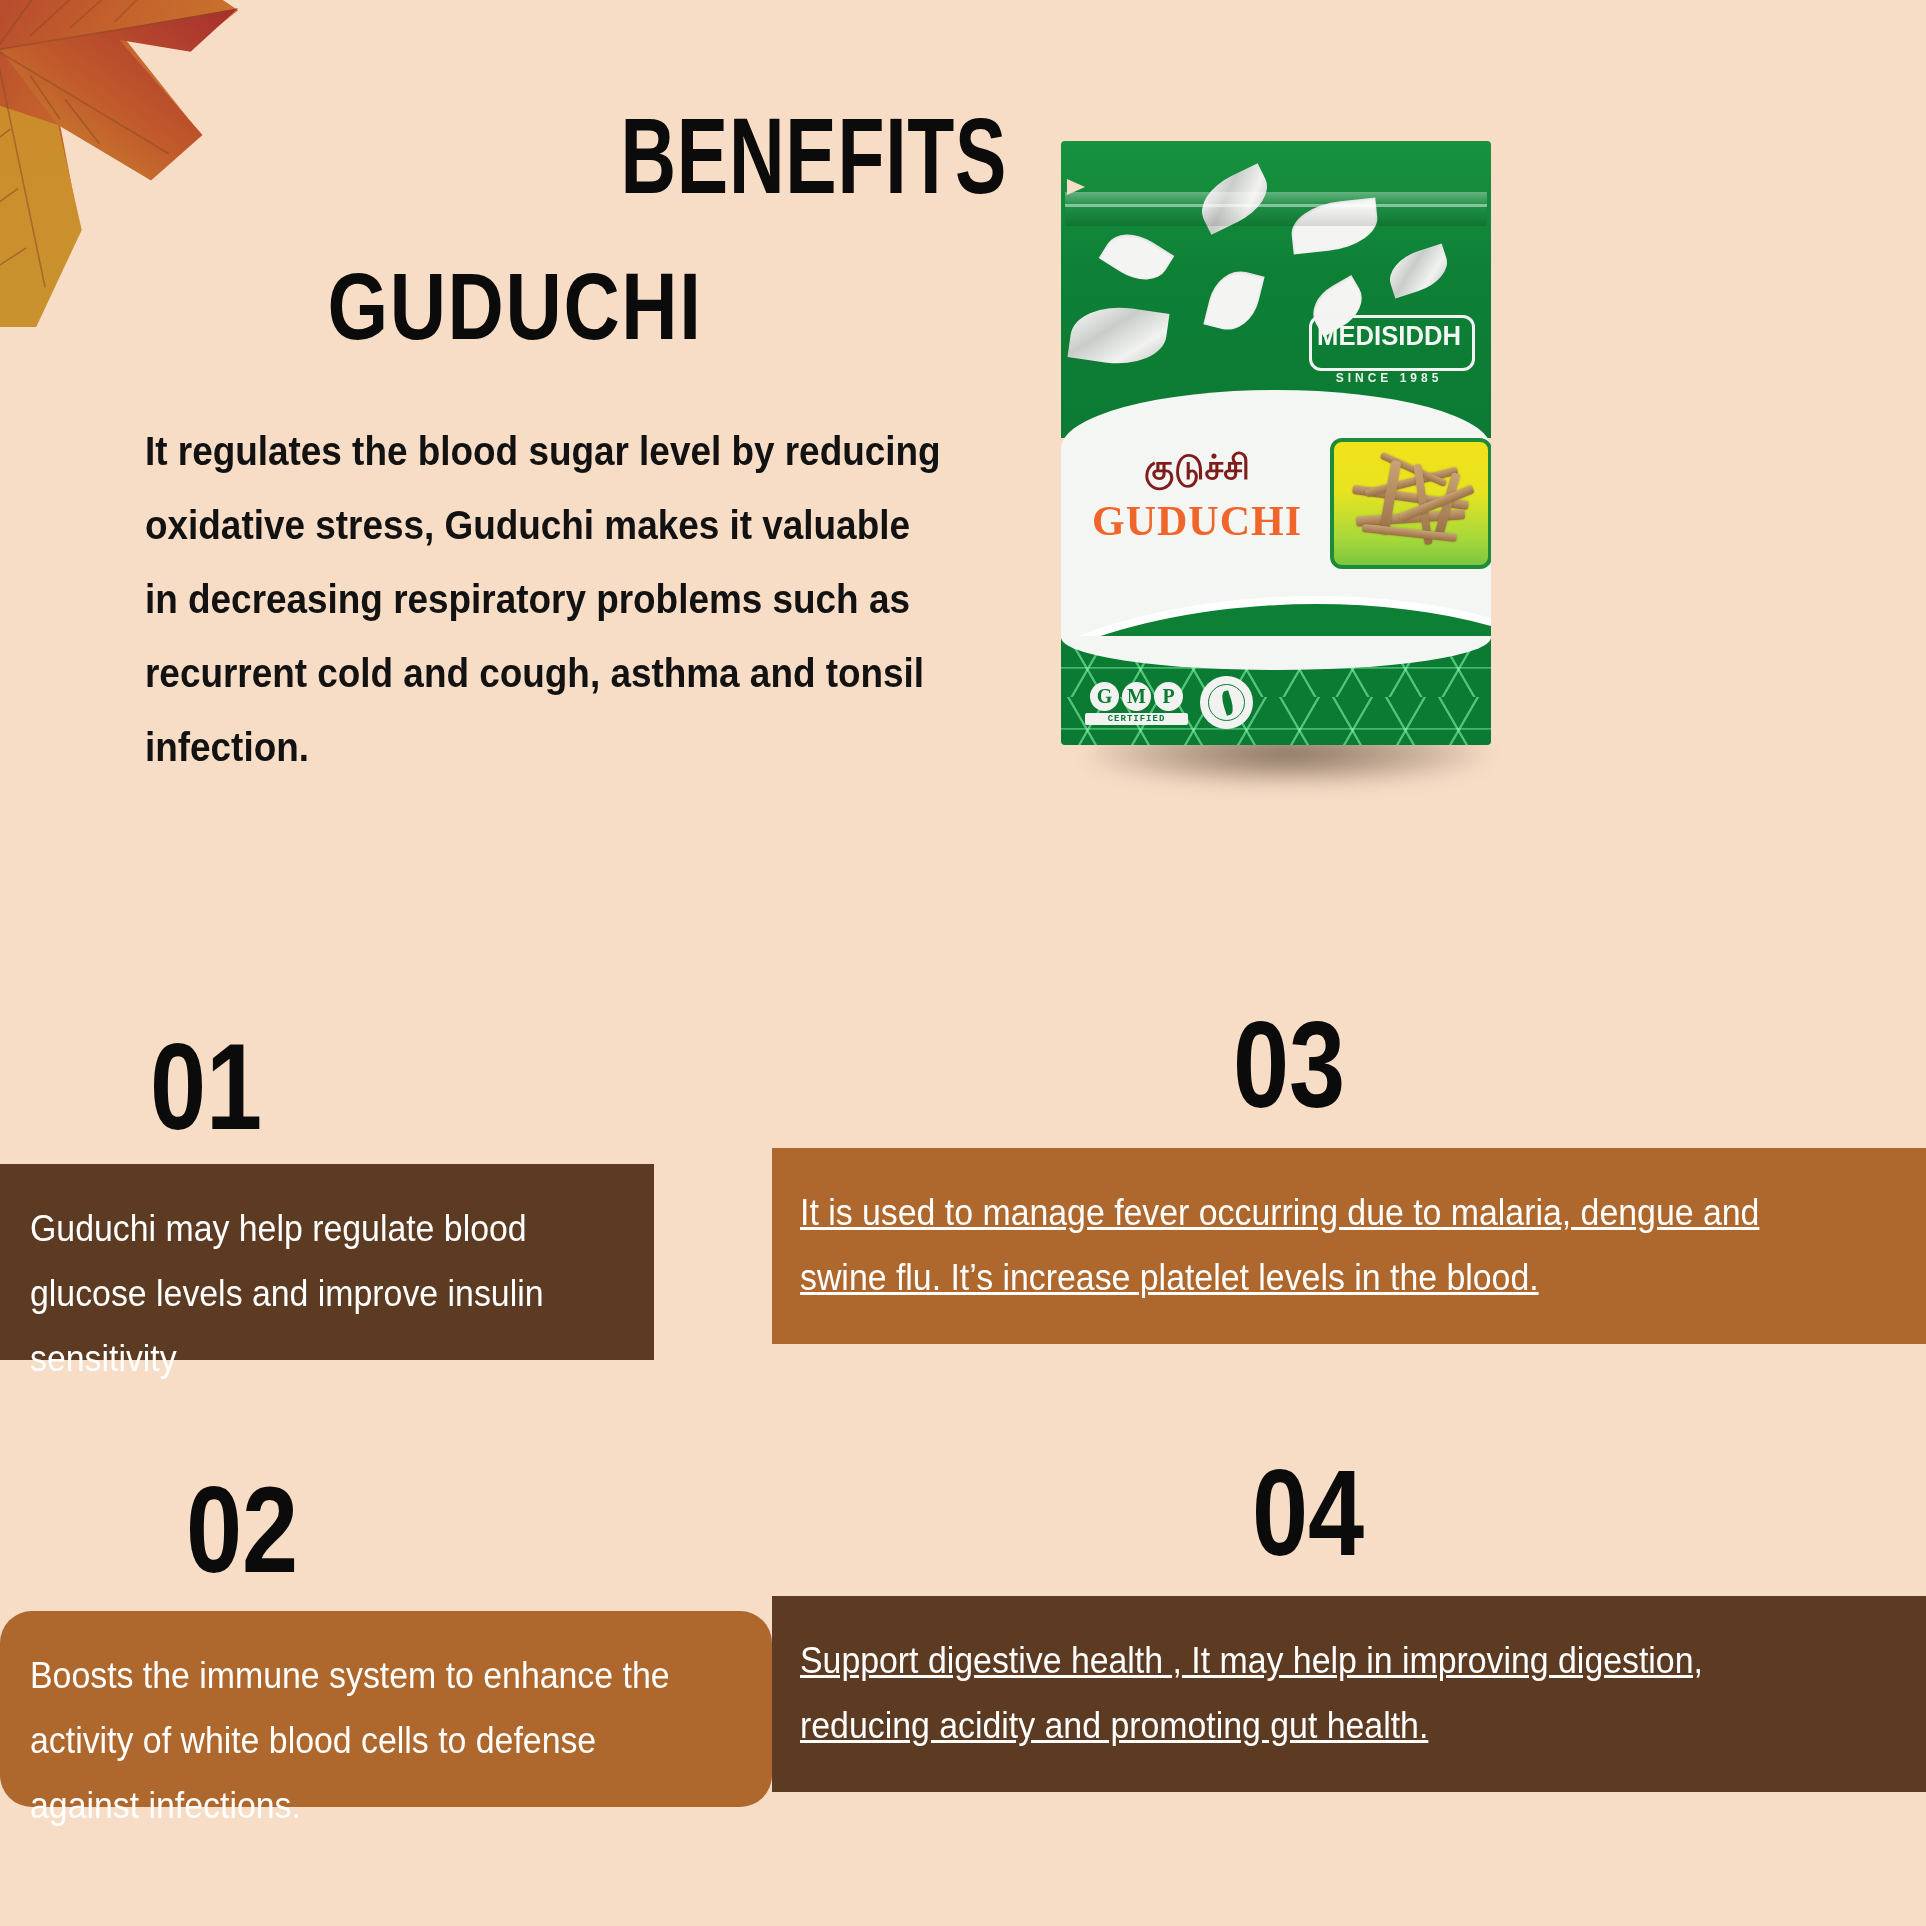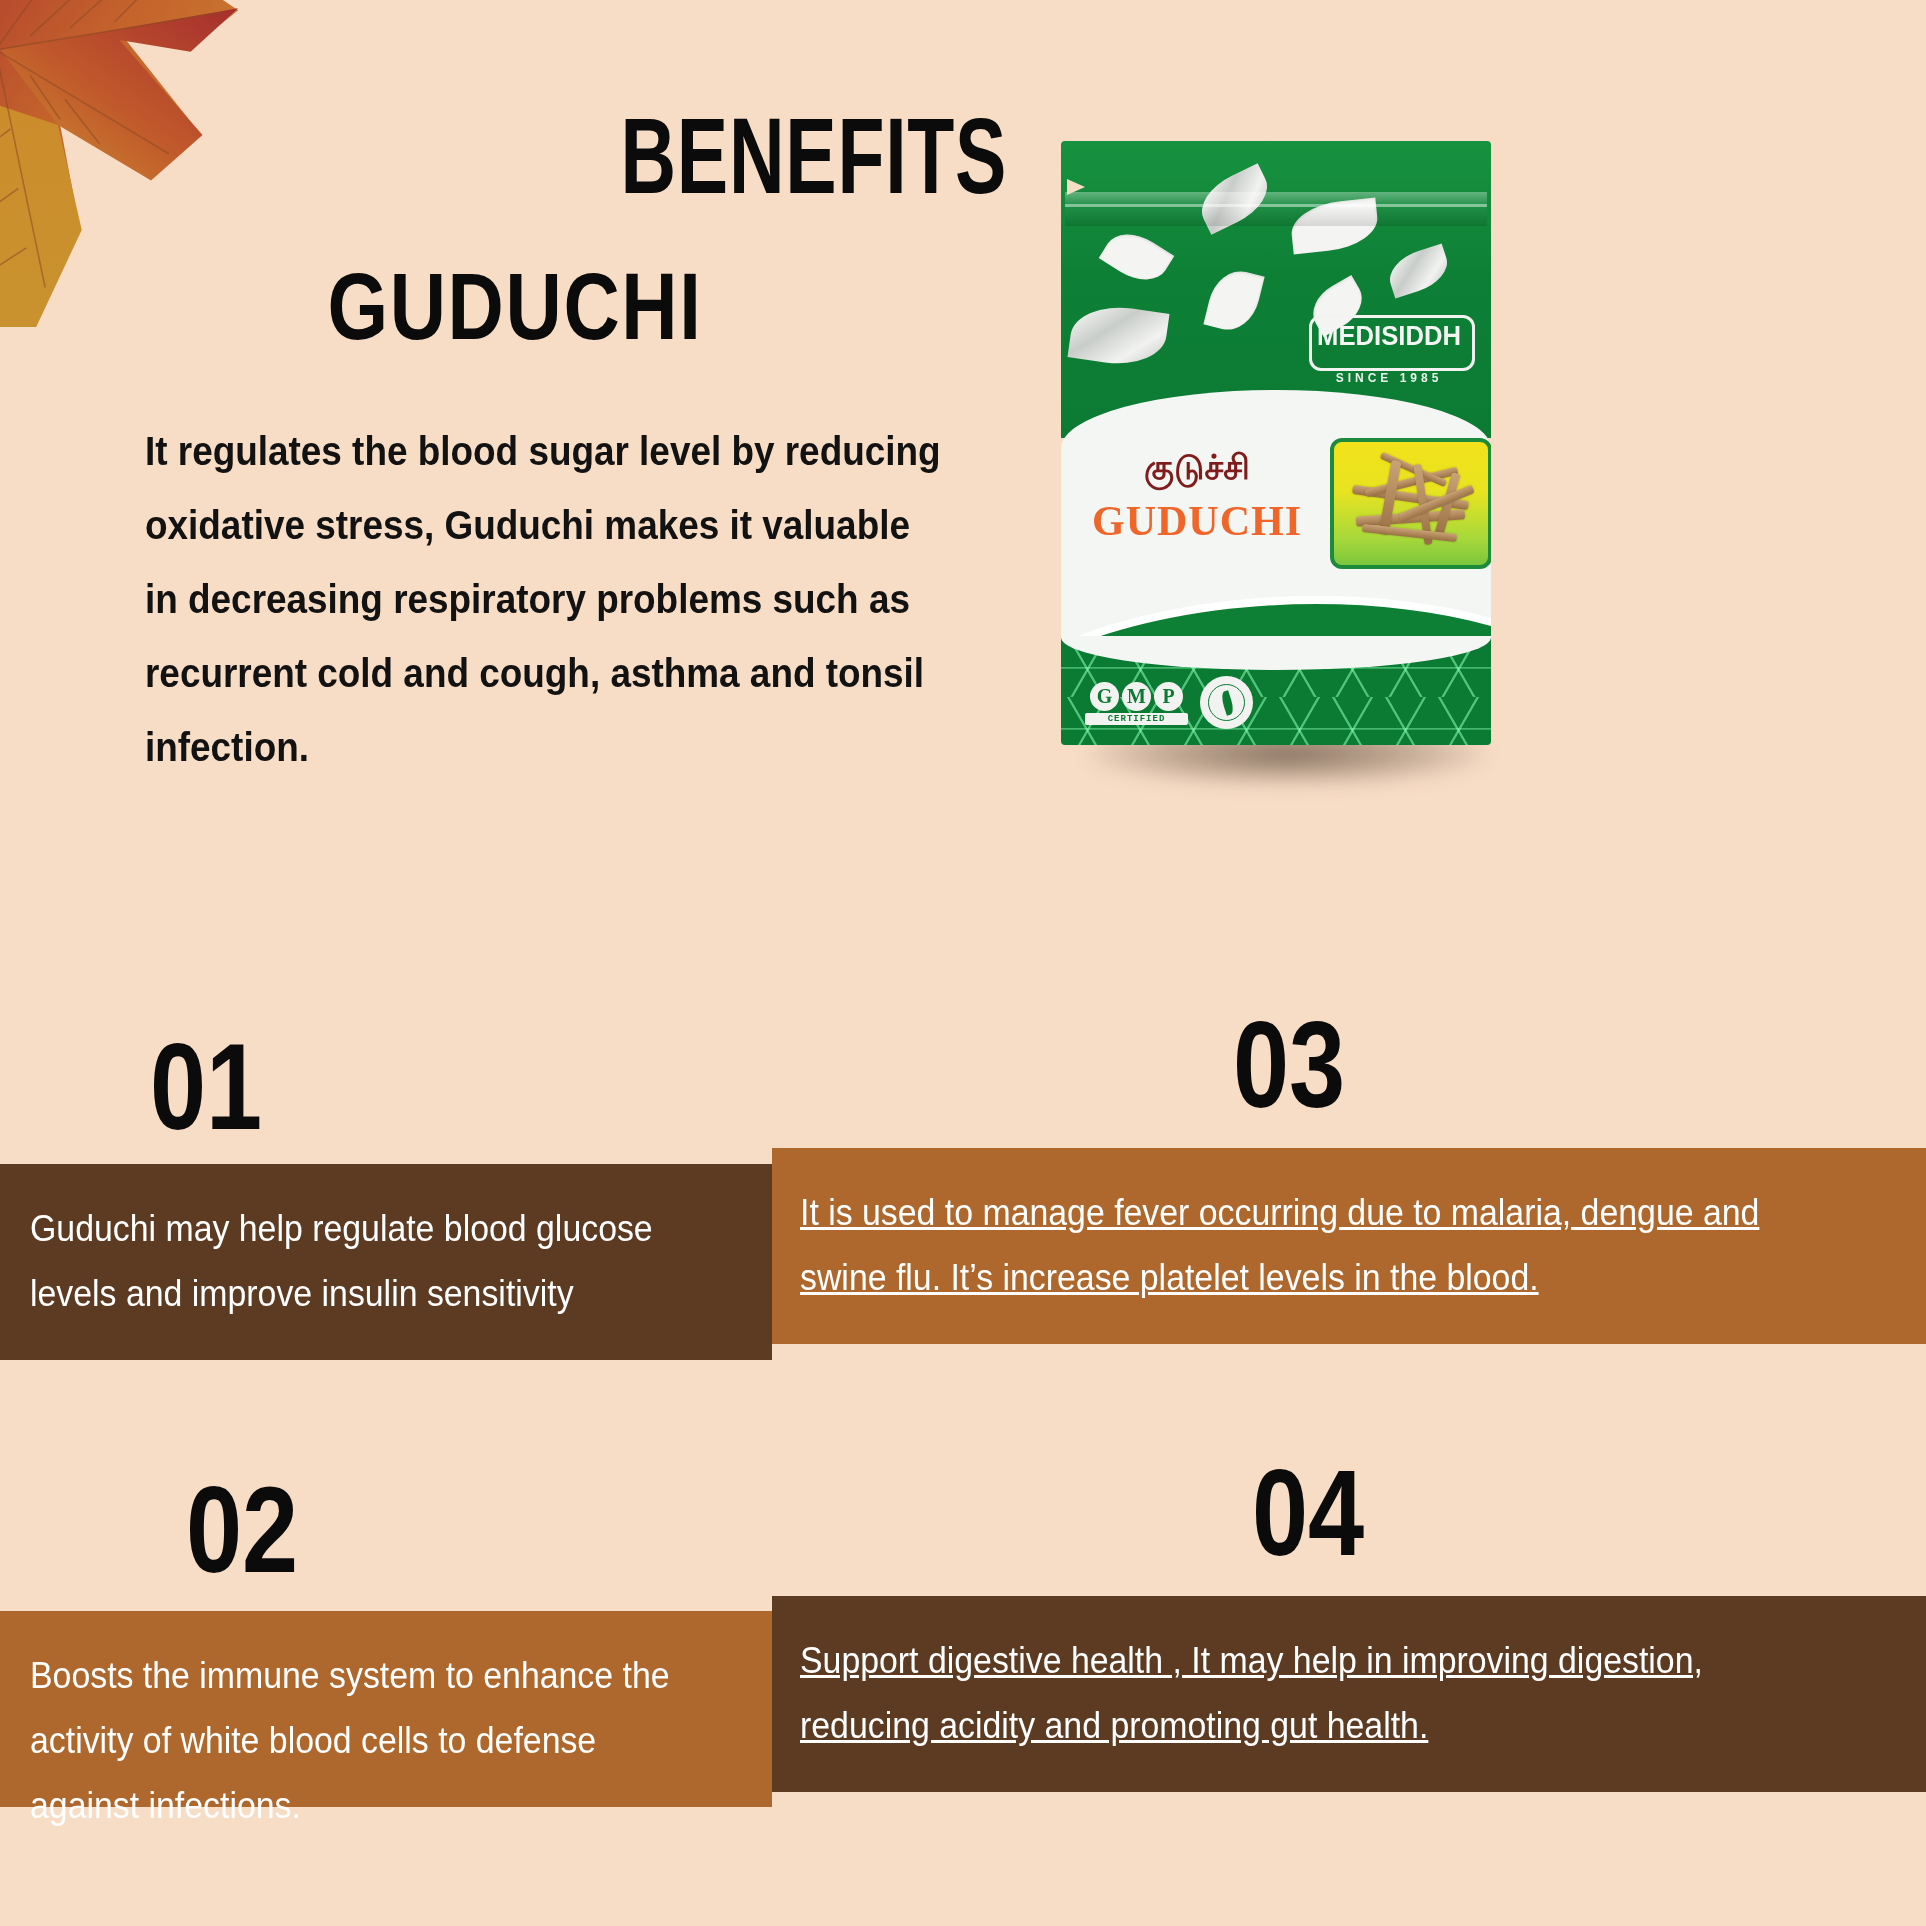--- a/index.html
+++ b/index.html
@@ -178,22 +178,22 @@
   .num-01{left:150px;top:1025px;transform-origin:left top;}
   .num-02{left:186px;top:1468px;transform-origin:left top;}
   .num-03{left:1233px;top:1003px;transform-origin:left top;}
   .num-04{left:1252px;top:1451px;transform-origin:left top;}
 
   .block{position:absolute;color:#FFFFFF;}
   .block p{
     margin:0;font-size:36px;line-height:65px;
     transform:scaleX(.94);transform-origin:left top;
   }
-  .b01{left:0px;top:1164px;width:772px;height:147px;background:#5C3B22;padding:32px 48px 30px 30px;box-sizing:border-box;}
-  .b02{left:0px;top:1611px;width:772px;height:147px;background:#AE672C;padding:32px 30px 30px 30px;box-sizing:border-box;}
+  .b01{left:0px;top:1164px;width:654px;height:147px;background:#5C3B22;padding:32px 48px 30px 30px;box-sizing:border-box;}
+  .b02{left:0px;top:1611px;width:772px;height:147px;background:#AE672C;padding:32px 30px 30px 30px;box-sizing:border-box;border-radius:32px;}
   .b03{left:772px;top:1148px;width:1154px;height:147px;background:#AE672C;padding:32px 28px 30px 28px;box-sizing:border-box;}
   .b04{left:772px;top:1596px;width:1154px;height:147px;background:#5C3B22;padding:32px 35px 30px 28px;box-sizing:border-box;}
   .b01,.b02{height:196px;}
   .b03,.b04{height:196px;text-decoration:underline;}
 </style>
 </head>
 <body style="background: rgb(247, 220, 198);">
 
 <div class="canvas" style="background: rgb(247, 220, 198);">
 

